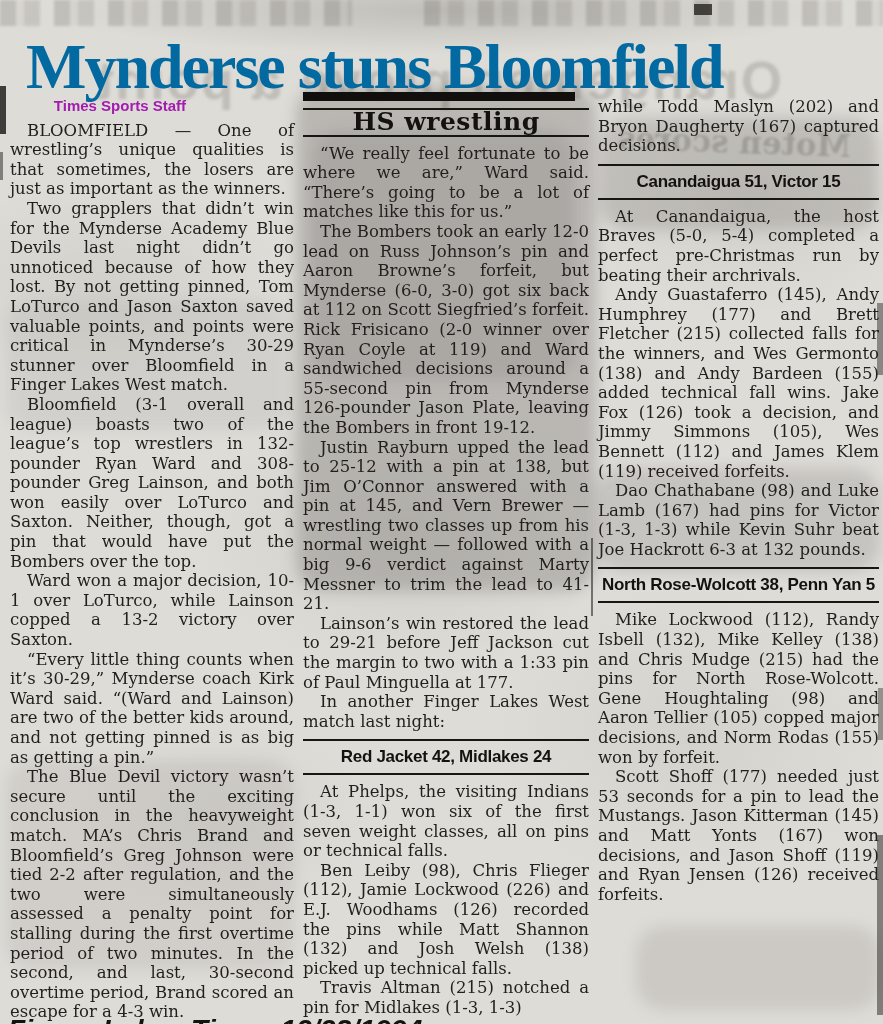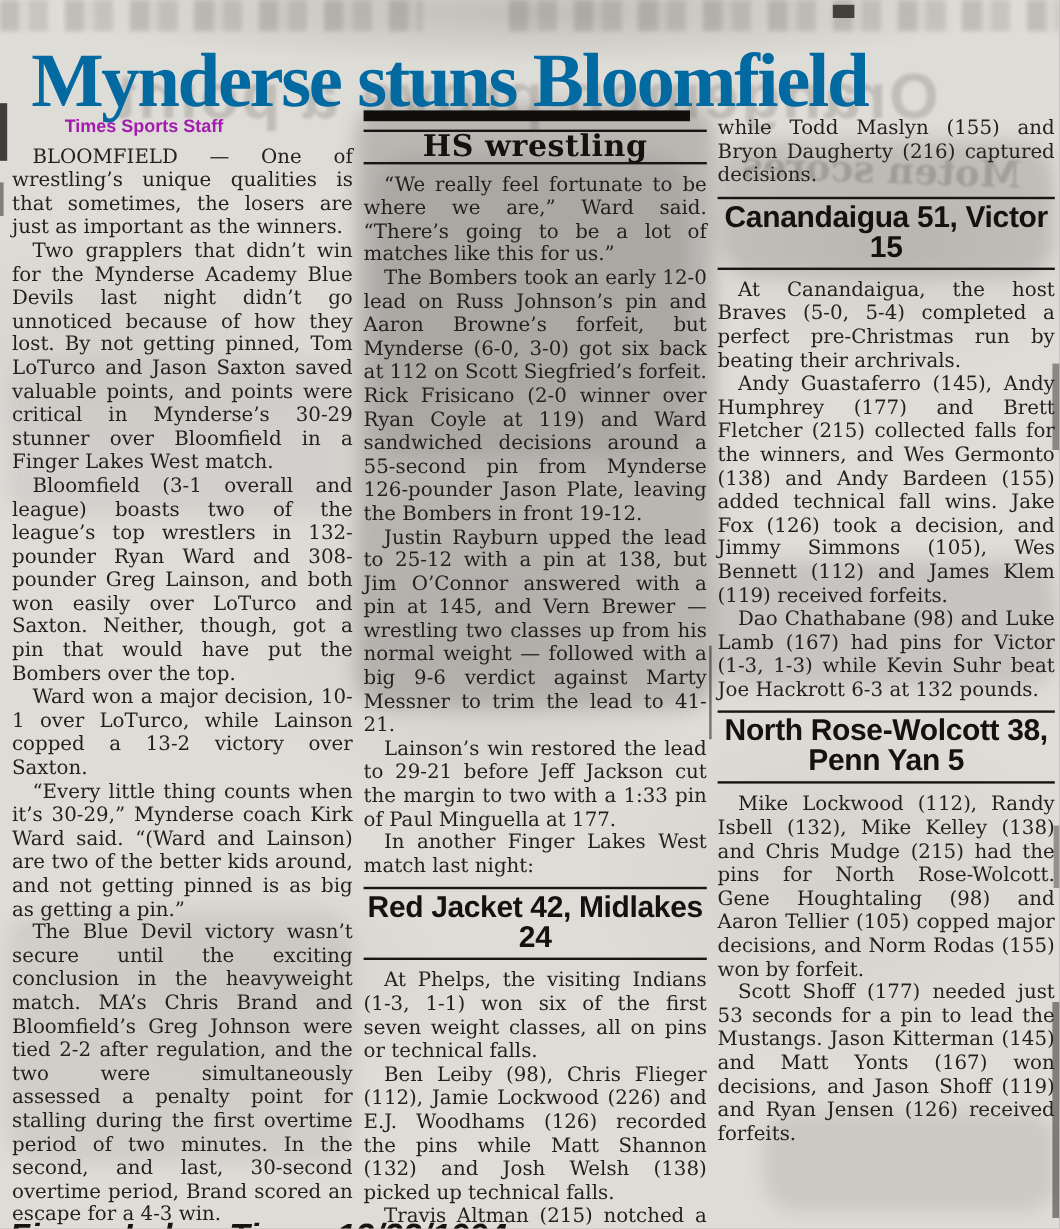--- a/index.html
+++ b/index.html
@@ -67,21 +67,21 @@
   }
   .bar{height:9px;background:#100f0d;width:272px;margin-bottom:7px;}
   .rule{height:2px;background:#181613;}
   .sh-title{
     font-family:"DejaVu Serif",serif;font-weight:bold;font-size:25px;
     text-align:center;padding:2px 0 3px;letter-spacing:.5px;color:#14120f;
   }
   .standing-head{margin-bottom:7px;}
   .subhead{margin:8px 0 7px;}
   .sub-title{
-    font-family:"Liberation Sans",sans-serif;font-weight:bold;font-size:25px;
+    font-family:"Liberation Sans",sans-serif;font-weight:bold;font-size:17px;
     line-height:25px;text-align:center;padding:3px 2px 4px;letter-spacing:-.3px;color:#14120f;
   }
   .section-head{
     font-family:"Liberation Sans",sans-serif;font-weight:bold;font-size:26px;
     text-align:center;margin:16px 0 12px;letter-spacing:-.5px;color:#14120f;
   }
   .caption{
     position:absolute;left:8px;top:1014px;
     font-family:"Liberation Sans",sans-serif;font-weight:bold;font-style:italic;
     font-size:28px;color:#15130d;letter-spacing:.2px;
@@ -143,21 +143,21 @@
       <div class="rule"></div>
       <div class="sub-title">Red Jacket 42, Midlakes 24</div>
       <div class="rule"></div>
     </div>
     <p class="body">At Phelps, the visiting Indians (1-3, 1-1) won six of the first seven weight classes, all on pins or technical falls.</p>
     <p class="body">Ben Leiby (98), Chris Flieger (112), Jamie Lockwood (226) and E.J. Woodhams (126) recorded the pins while Matt Shannon (132) and Josh Welsh (138) picked up technical falls.</p>
     <p class="body">Travis Altman (215) notched a pin for Midlakes (1-3, 1-3)</p>
   </div>
 
   <div class="col col-right">
-    <p class="body no-indent">while Todd Maslyn (155) and Bryon Daugherty (216) captured decisions.</p>
+    <p class="body no-indent">while Todd Maslyn (202) and Bryon Daugherty (167) captured decisions.</p>
     <div class="subhead">
       <div class="rule"></div>
       <div class="sub-title">Canandaigua 51, Victor 15</div>
       <div class="rule"></div>
     </div>
     <p class="body">At Canandaigua, the host Braves (5-0, 5-4) completed a perfect pre-Christmas run by beating their archrivals.</p>
     <p class="body">Andy Guastaferro (145), Andy Humphrey (177) and Brett Fletcher (215) collected falls for the winners, and Wes Germonto (138) and Andy Bardeen (155) added technical fall wins. Jake Fox (126) took a decision, and Jimmy Simmons (105), Wes Bennett (112) and James Klem (119) received forfeits.</p>
     <p class="body">Dao Chathabane (98) and Luke Lamb (167) had pins for Victor (1-3, 1-3) while Kevin Suhr beat Joe Hackrott 6-3 at 132 pounds.</p>
     <div class="subhead">
       <div class="rule"></div>

